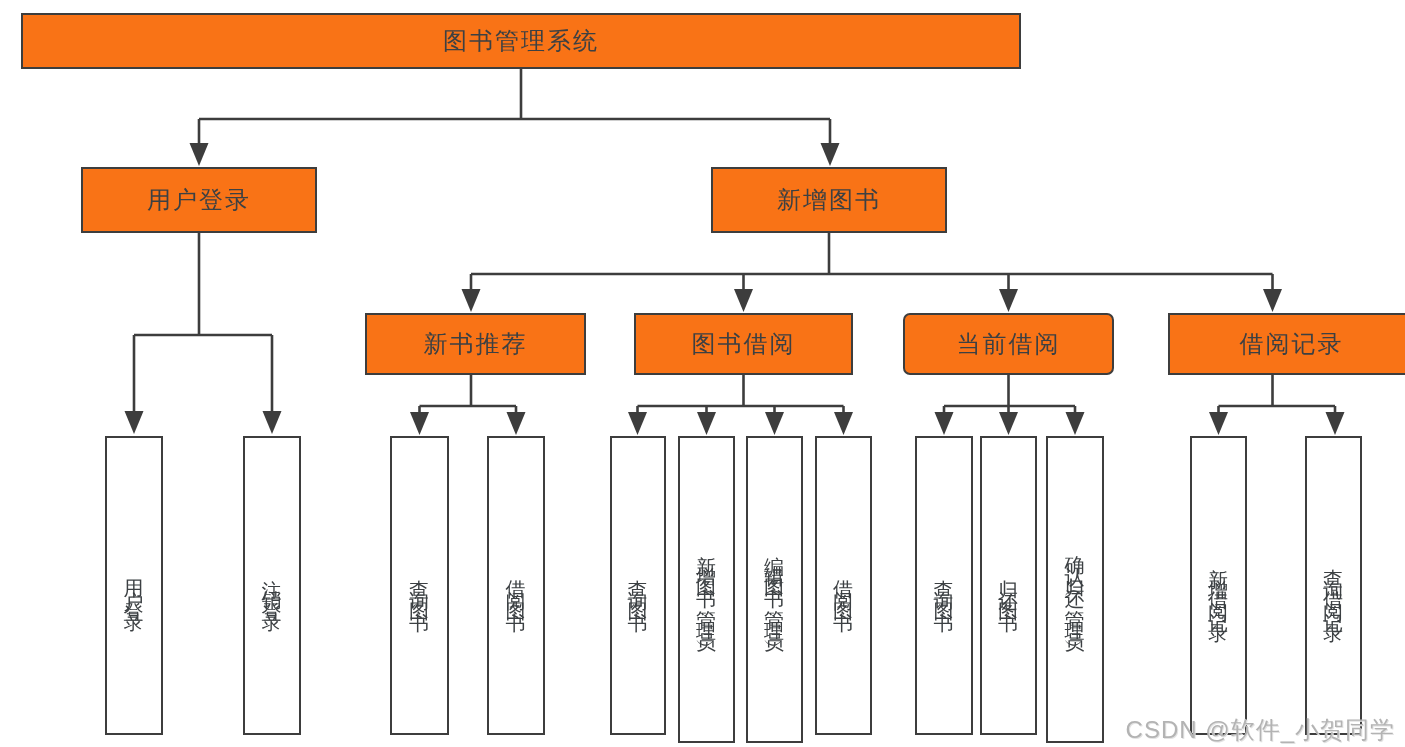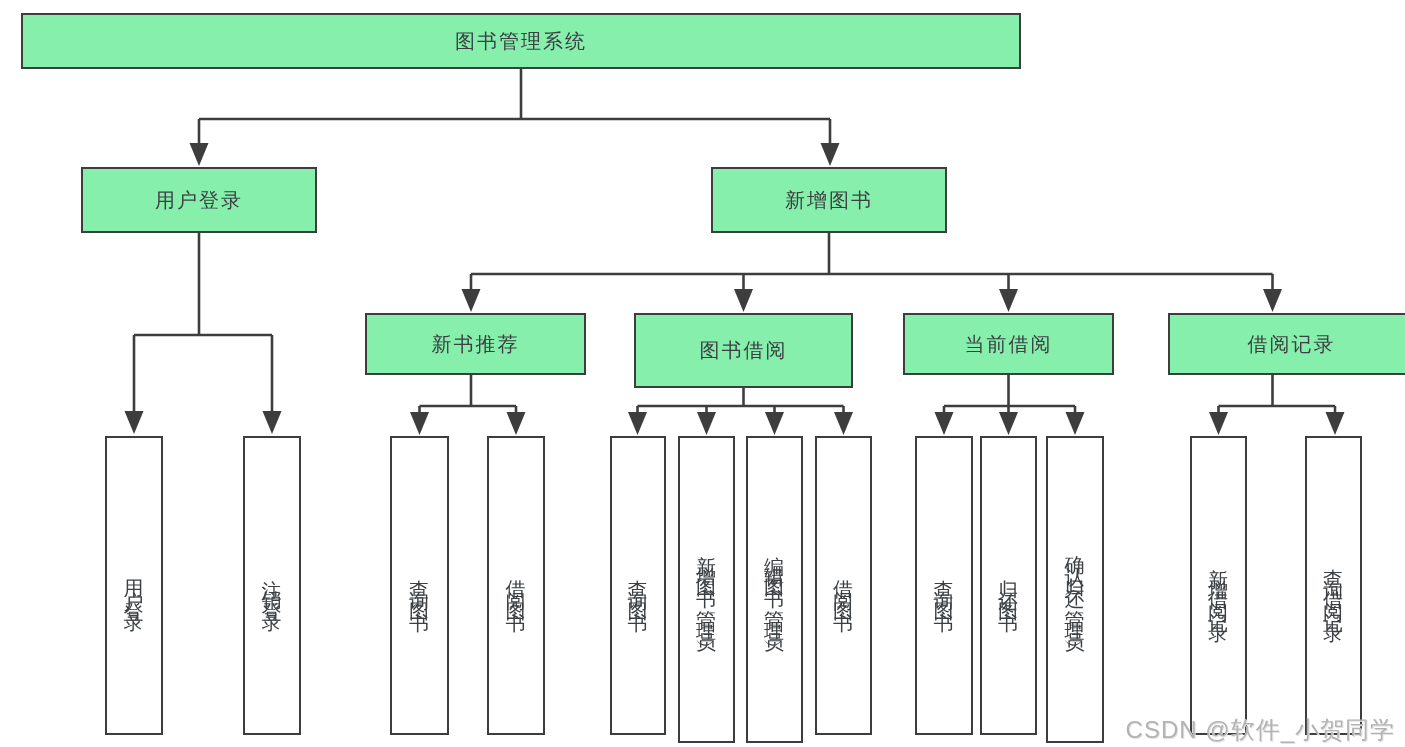--- a/index.html
+++ b/index.html
@@ -14,25 +14,25 @@
   }
   #connectors {
     position: absolute;
     left: 0; top: 0;
     width: 1405px; height: 747px;
   }
   .hbox {
     position: absolute;
     box-sizing: border-box;
     border: 2.5px solid #3d3d3d;
-    background: #86efac;
+    background: #f97316;
     display: flex;
     align-items: center;
     justify-content: center;
-    font-size: 20px;
+    font-size: 24px;
     letter-spacing: 2px;
     color: #3c4043;
   }
   .vbox {
     position: absolute;
     box-sizing: border-box;
     border: 2.5px solid #3d3d3d;
     background: #ffffff;
     display: flex;
     align-items: center;
@@ -128,24 +128,24 @@
   <div class="hbox" style="left:81px; top:167px; width:236px; height:66px;">
     <span>用户登录</span>
   </div>
   <div class="hbox" style="left:711px; top:167px; width:236px; height:66px;">
     <span>新增图书</span>
   </div>
 
   <div class="hbox" style="left:365px; top:313px; width:221px; height:62px;">
     <span>新书推荐</span>
   </div>
-  <div class="hbox" style="left:634px; top:313px; width:219px; height:75px;">
+  <div class="hbox" style="left:634px; top:313px; width:219px; height:62px;">
     <span>图书借阅</span>
   </div>
-  <div class="hbox" style="left:903px; top:313px; width:211px; height:62px;">
+  <div class="hbox" style="left:903px; top:313px; width:211px; height:62px;border-radius:7px;">
     <span>当前借阅</span>
   </div>
   <div class="hbox" style="left:1168px; top:313px; width:247px; height:62px;">
     <span>借阅记录</span>
   </div>
 
   <div class="vbox" style="left:105px; width:58px;">
     <span class="vtext">用户登录</span>
   </div>
   <div class="vbox" style="left:243px; width:58px;">

